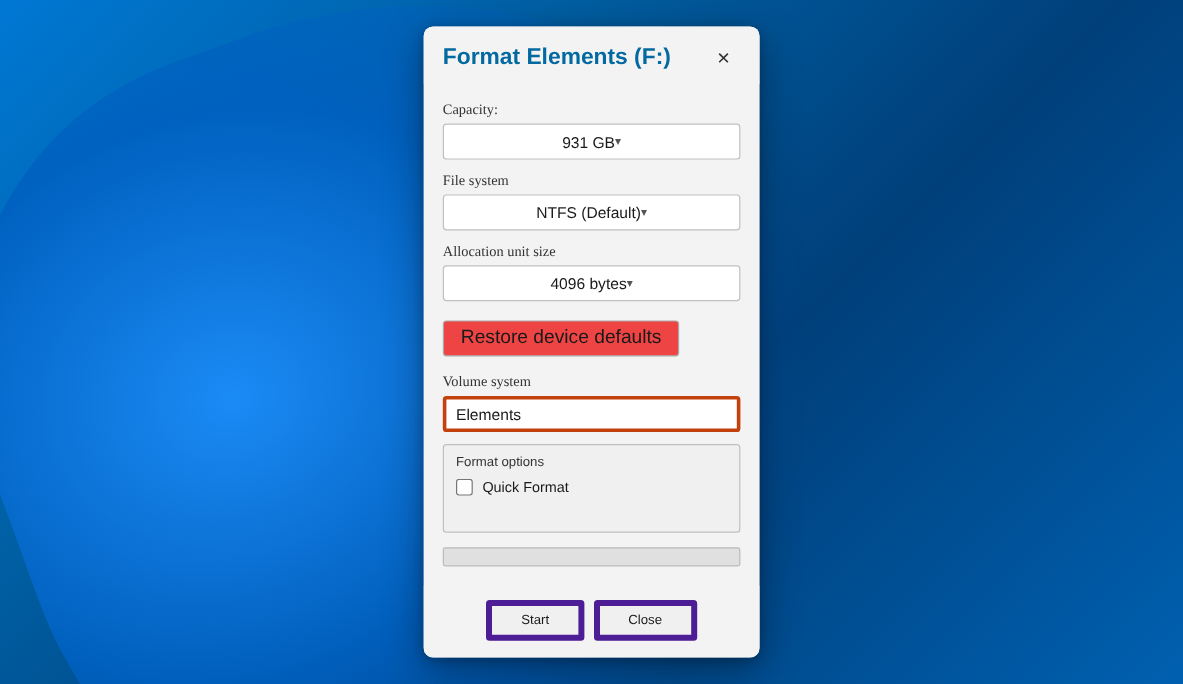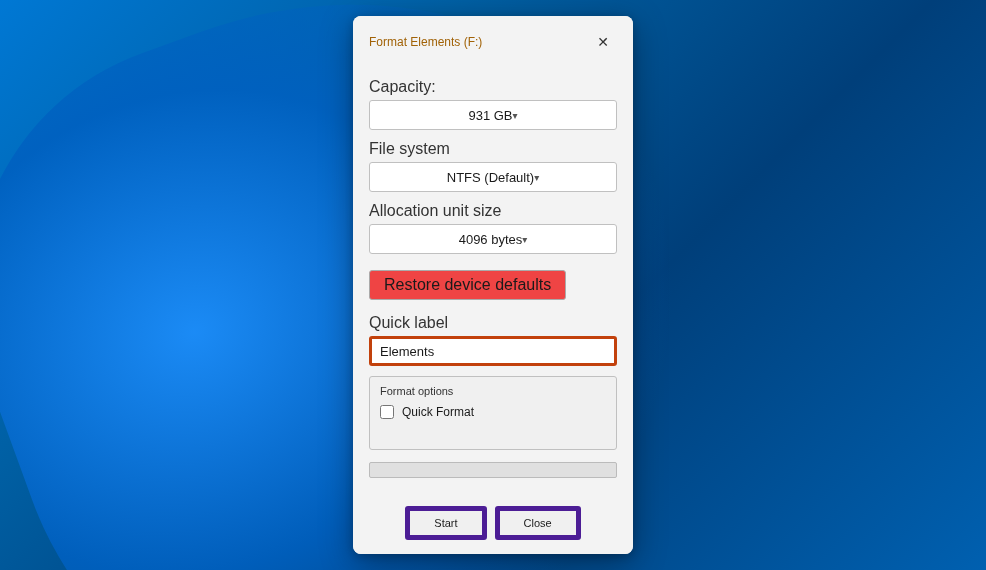--- a/index.html
+++ b/index.html
@@ -62,23 +62,23 @@
     .title-bar {
       background: #f3f3f3;
       padding: 12px 16px 8px 16px;
       display: flex;
       align-items: center;
       justify-content: space-between;
       border-bottom: none;
     }
 
     .title-bar-text {
-      font-size: 12px;
-      font-weight: 400;
-      color: #a16207;
+      font-size: 19px;
+      font-weight: 700;
+      color: #0369a1;
     }
 
     .close-btn {
       width: 28px;
       height: 28px;
       border: none;
       background: transparent;
       cursor: pointer;
       display: flex;
       align-items: center;
@@ -91,24 +91,25 @@
     
     .dialog-content {
       padding: 4px 16px 16px 16px;
       flex: 1;
       display: flex;
       flex-direction: column;
       gap: 0px;
     }
 
     .field-label {
-      font-size: 16px;
+      font-size: 12px;
       color: #333;
       margin-bottom: 4px;
       margin-top: 10px;
+      font-family: Liberation Serif, serif;
     }
 
     .dropdown {
       width: 100%;
       padding: 5px 8px;
       border: 1px solid #c0c0c0;
       background: white;
       border-radius: 3px;
       font-size: 13px;
       color: #1a1a1a;
@@ -251,21 +252,21 @@
       </div>
 
       <div class="field-label">Allocation unit size</div>
       <div class="dropdown">
         <span>4096 bytes</span>
         <span class="dropdown-arrow">▾</span>
       </div>
 
       <button class="restore-btn">Restore device defaults</button>
 
-      <div class="field-label">Quick label</div>
+      <div class="field-label">Volume system</div>
       <input class="volume-label-input" type="text" value="Elements" style="">
 
       <div class="format-options-box">
         <div class="format-options-legend">Format options</div>
         <div class="checkbox-row">
           <input type="checkbox" class="checkbox-input" id="quick-format-cb" style="">
           <label class="checkbox-label" for="quick-format-cb">Quick Format</label>
         </div>
       </div>
 

